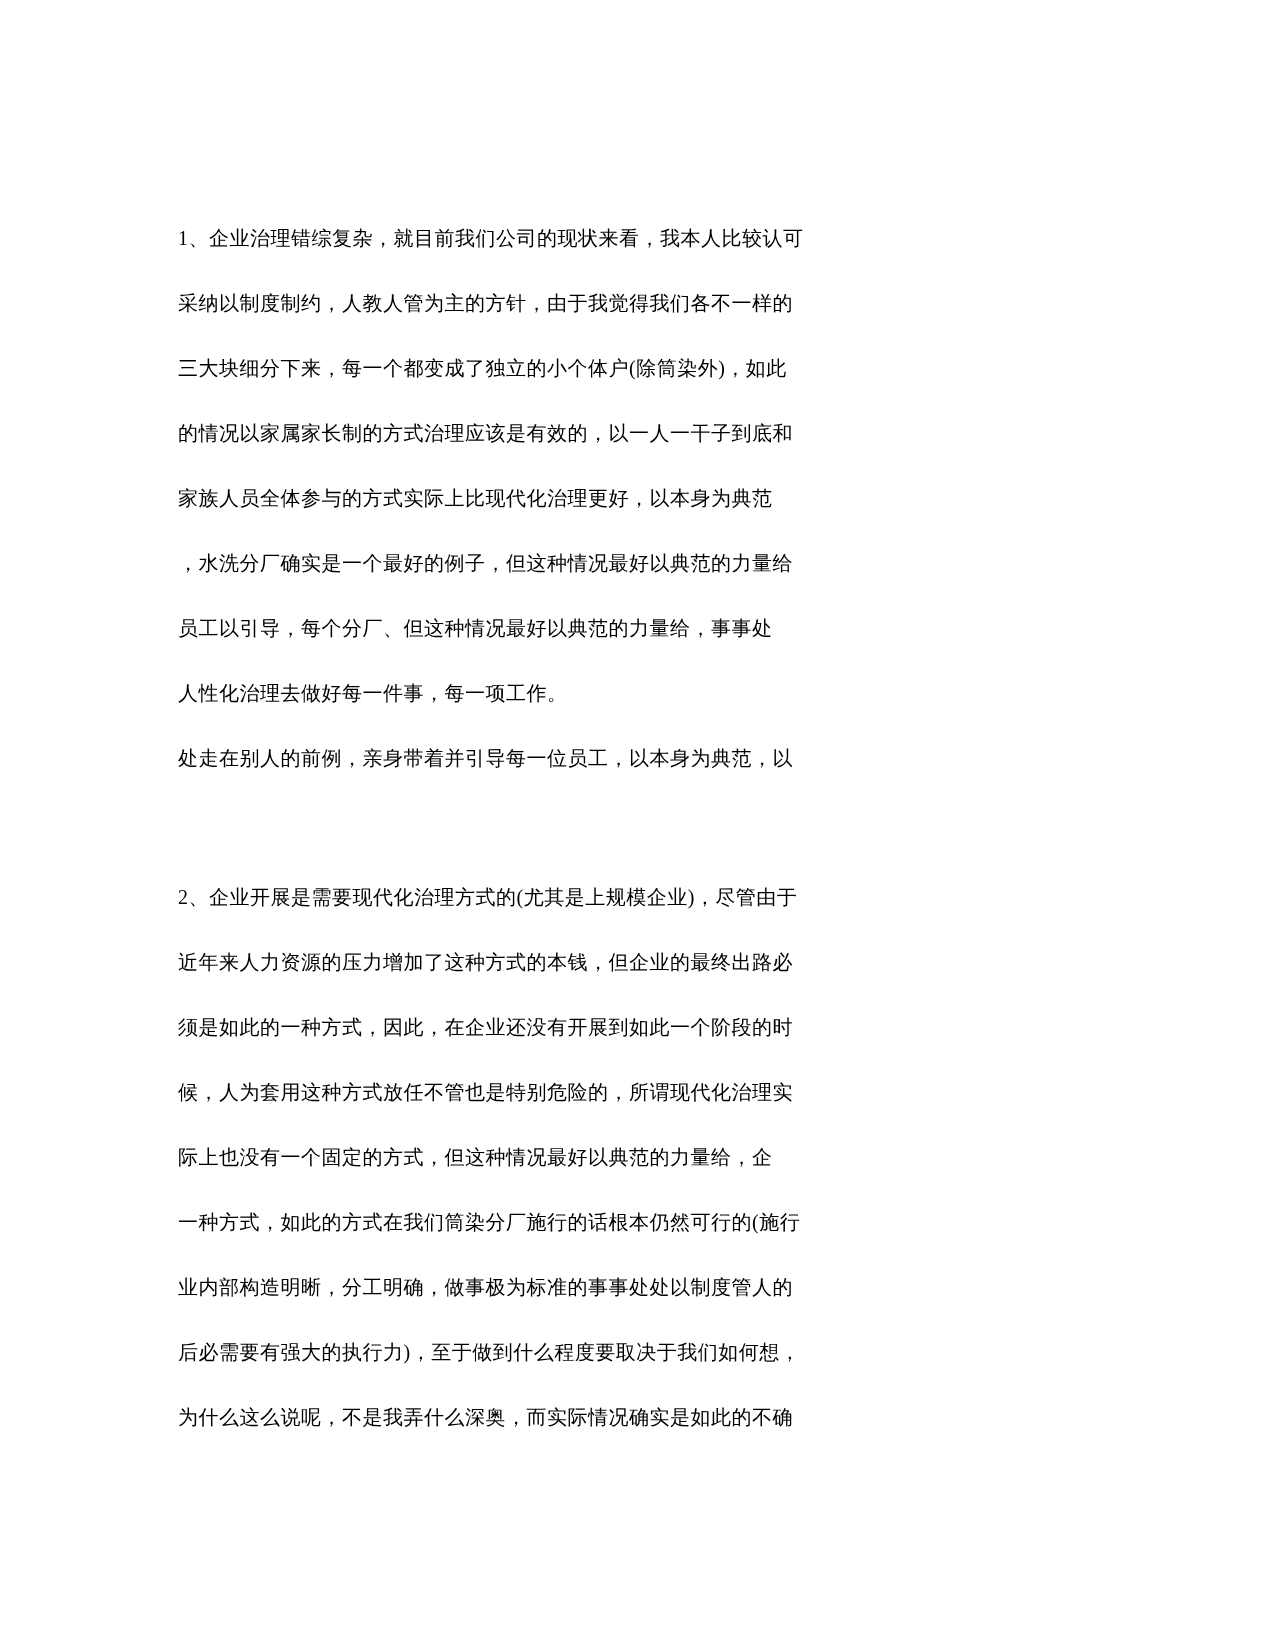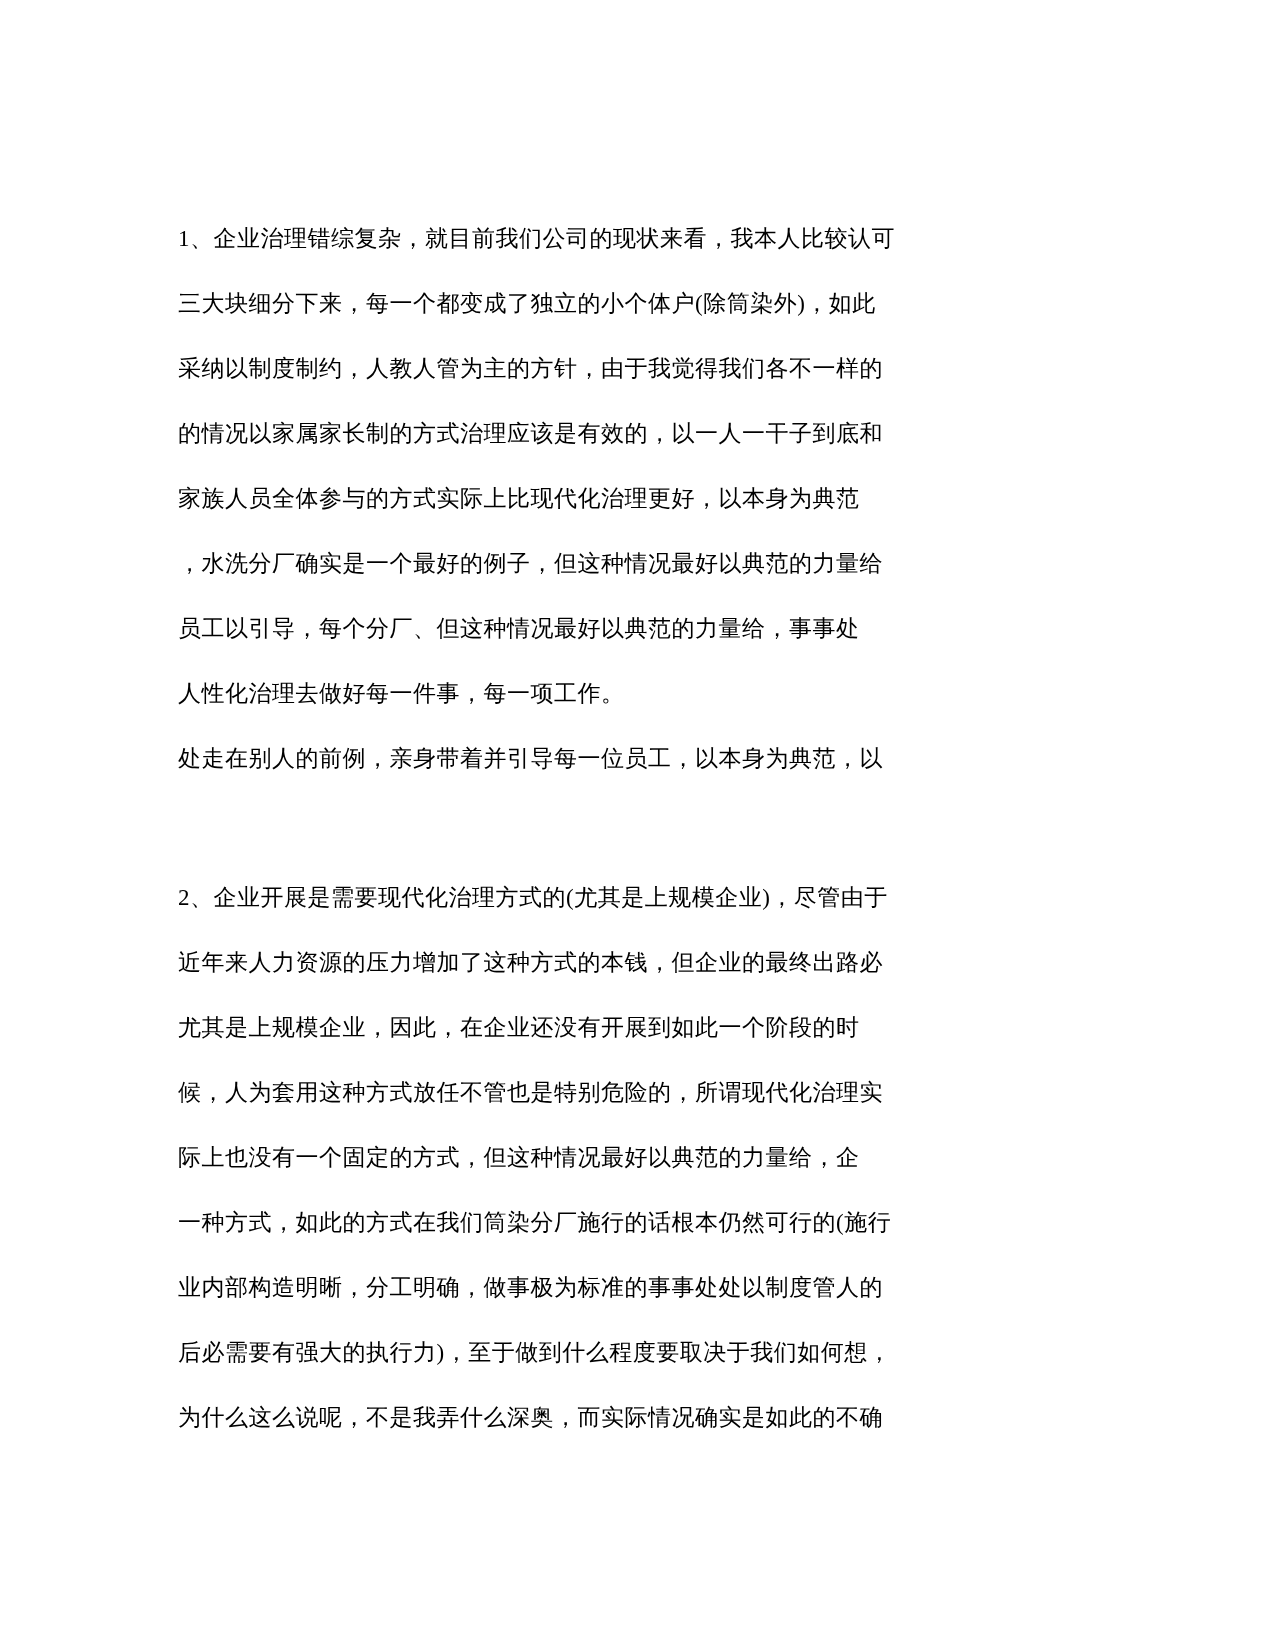--- a/index.html
+++ b/index.html
@@ -19,49 +19,49 @@
     color: #000000;
   }
   .paragraph {
     margin: 0;
     padding: 0;
   }
   .paragraph + .paragraph {
     margin-top: 74px;
   }
   .text-line {
-    font-size: 23px;
+    font-size: 20px;
     line-height: 65px;
     height: 65px;
     white-space: nowrap;
     letter-spacing: 0.5px;
     text-align: left;
   }
 </style>
 </head>
 <body>
 
 <div class="page">
 
   <div class="paragraph">
     <div class="text-line">1、企业治理错综复杂，就目前我们公司的现状来看，我本人比较认可</div>
+    <div class="text-line">采纳以制度制约，人教人管为主的方针，由于我觉得我们各不一样的</div>
     <div class="text-line">三大块细分下来，每一个都变成了独立的小个体户(除筒染外)，如此</div>
-    <div class="text-line">采纳以制度制约，人教人管为主的方针，由于我觉得我们各不一样的</div>
     <div class="text-line">的情况以家属家长制的方式治理应该是有效的，以一人一干子到底和</div>
     <div class="text-line">家族人员全体参与的方式实际上比现代化治理更好，以本身为典范</div>
     <div class="text-line">，水洗分厂确实是一个最好的例子，但这种情况最好以典范的力量给</div>
     <div class="text-line">员工以引导，每个分厂、但这种情况最好以典范的力量给，事事处</div>
     <div class="text-line">人性化治理去做好每一件事，每一项工作。</div>
     <div class="text-line">处走在别人的前例，亲身带着并引导每一位员工，以本身为典范，以</div>
   </div>
 
   <div class="paragraph">
     <div class="text-line">2、企业开展是需要现代化治理方式的(尤其是上规模企业)，尽管由于</div>
     <div class="text-line">近年来人力资源的压力增加了这种方式的本钱，但企业的最终出路必</div>
-    <div class="text-line">尤其是上规模企业，因此，在企业还没有开展到如此一个阶段的时</div>
+    <div class="text-line">须是如此的一种方式，因此，在企业还没有开展到如此一个阶段的时</div>
     <div class="text-line">候，人为套用这种方式放任不管也是特别危险的，所谓现代化治理实</div>
     <div class="text-line">际上也没有一个固定的方式，但这种情况最好以典范的力量给，企</div>
     <div class="text-line">一种方式，如此的方式在我们筒染分厂施行的话根本仍然可行的(施行</div>
     <div class="text-line">业内部构造明晰，分工明确，做事极为标准的事事处处以制度管人的</div>
     <div class="text-line">后必需要有强大的执行力)，至于做到什么程度要取决于我们如何想，</div>
     <div class="text-line">为什么这么说呢，不是我弄什么深奥，而实际情况确实是如此的不确</div>
   </div>
 
 </div>
 

